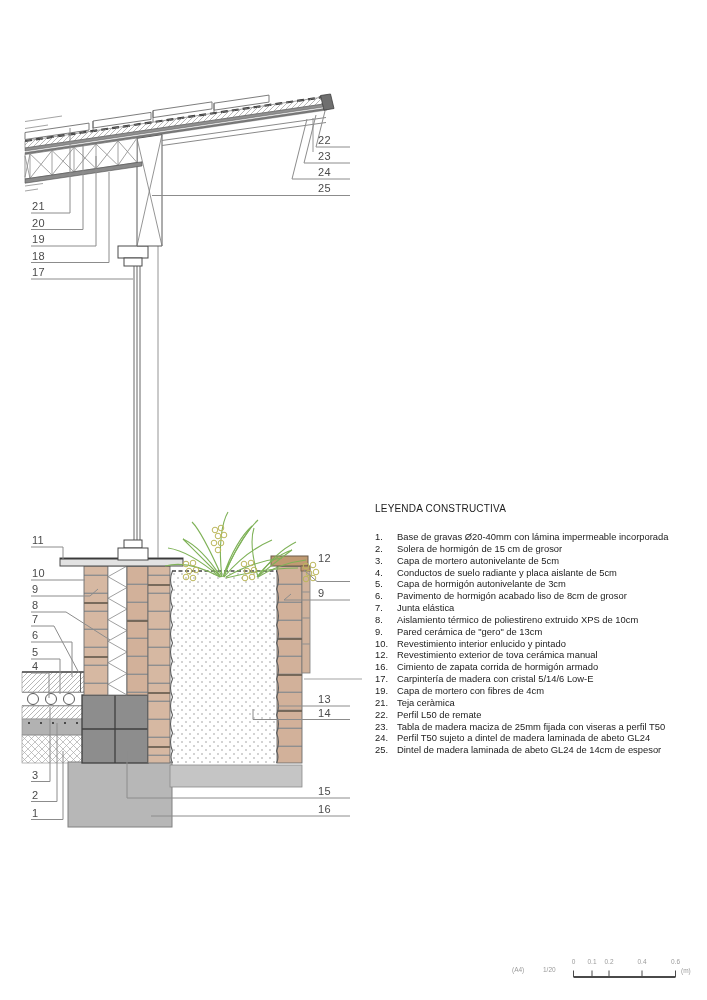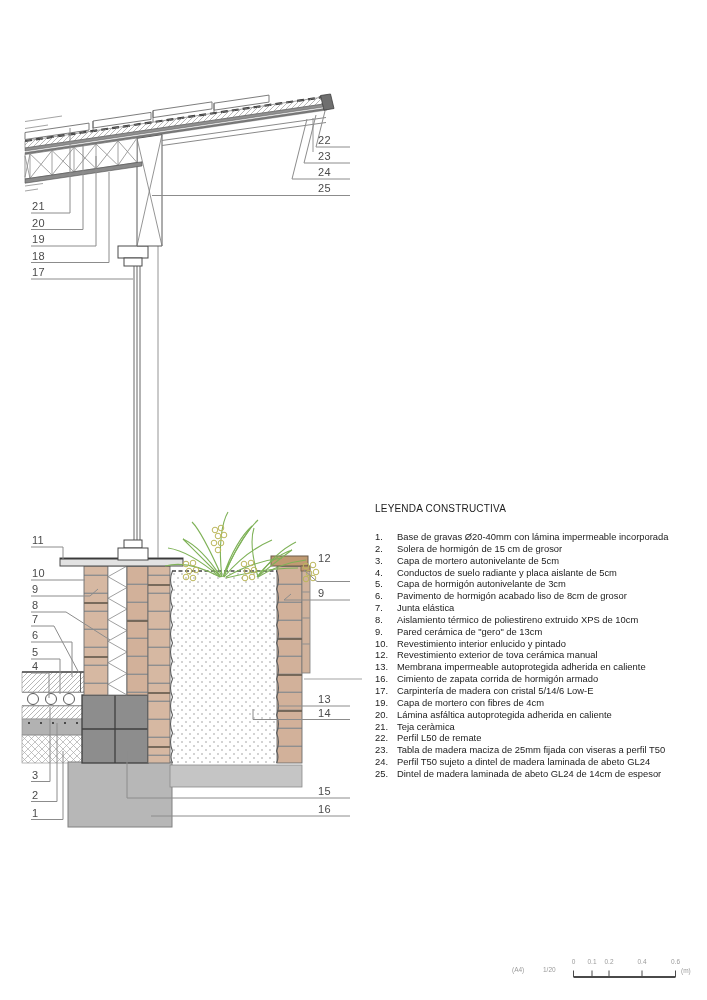--- a/index.html
+++ b/index.html
@@ -338,38 +338,30 @@
         </div>
         <div class="legend-item">
           <span class="num">10.</span>
           <span class="txt">Revestimiento interior enlucido y pintado</span>
         </div>
         <div class="legend-item">
           <span class="num">12.</span>
           <span class="txt">Revestimiento exterior de tova cerámica manual</span>
         </div>
         <div class="legend-item">
-          <span class="num">13.</span>
-          <span class="txt">Membrana impermeable autoprotegida adherida en caliente</span>
-        </div>
-        <div class="legend-item">
           <span class="num">16.</span>
           <span class="txt">Cimiento de zapata corrida de hormigón armado</span>
         </div>
         <div class="legend-item">
           <span class="num">17.</span>
           <span class="txt">Carpintería  de madera con cristal 5/14/6 Low-E</span>
         </div>
         <div class="legend-item">
           <span class="num">19.</span>
           <span class="txt">Capa de mortero con fibres de 4cm</span>
-        </div>
-        <div class="legend-item">
-          <span class="num">20.</span>
-          <span class="txt">Lámina asfáltica autoprotegida adherida en caliente</span>
         </div>
         <div class="legend-item">
           <span class="num">21.</span>
           <span class="txt">Teja ceràmica</span>
         </div>
         <div class="legend-item">
           <span class="num">22.</span>
           <span class="txt">Perfil L50 de remate</span>
         </div>
         <div class="legend-item">

